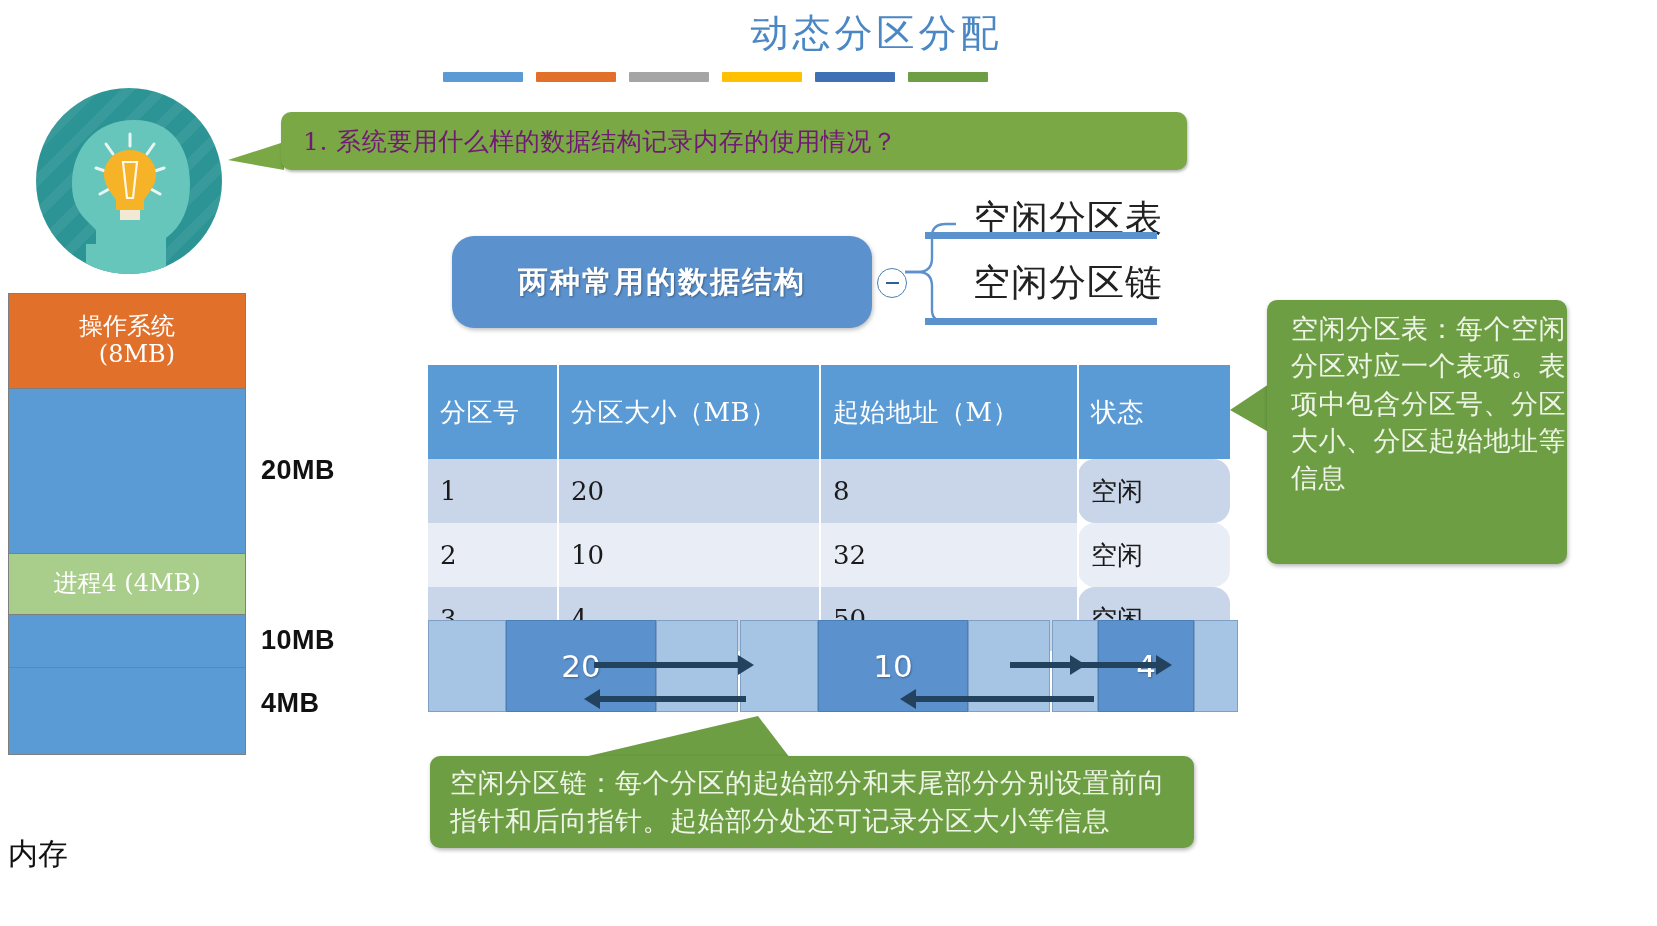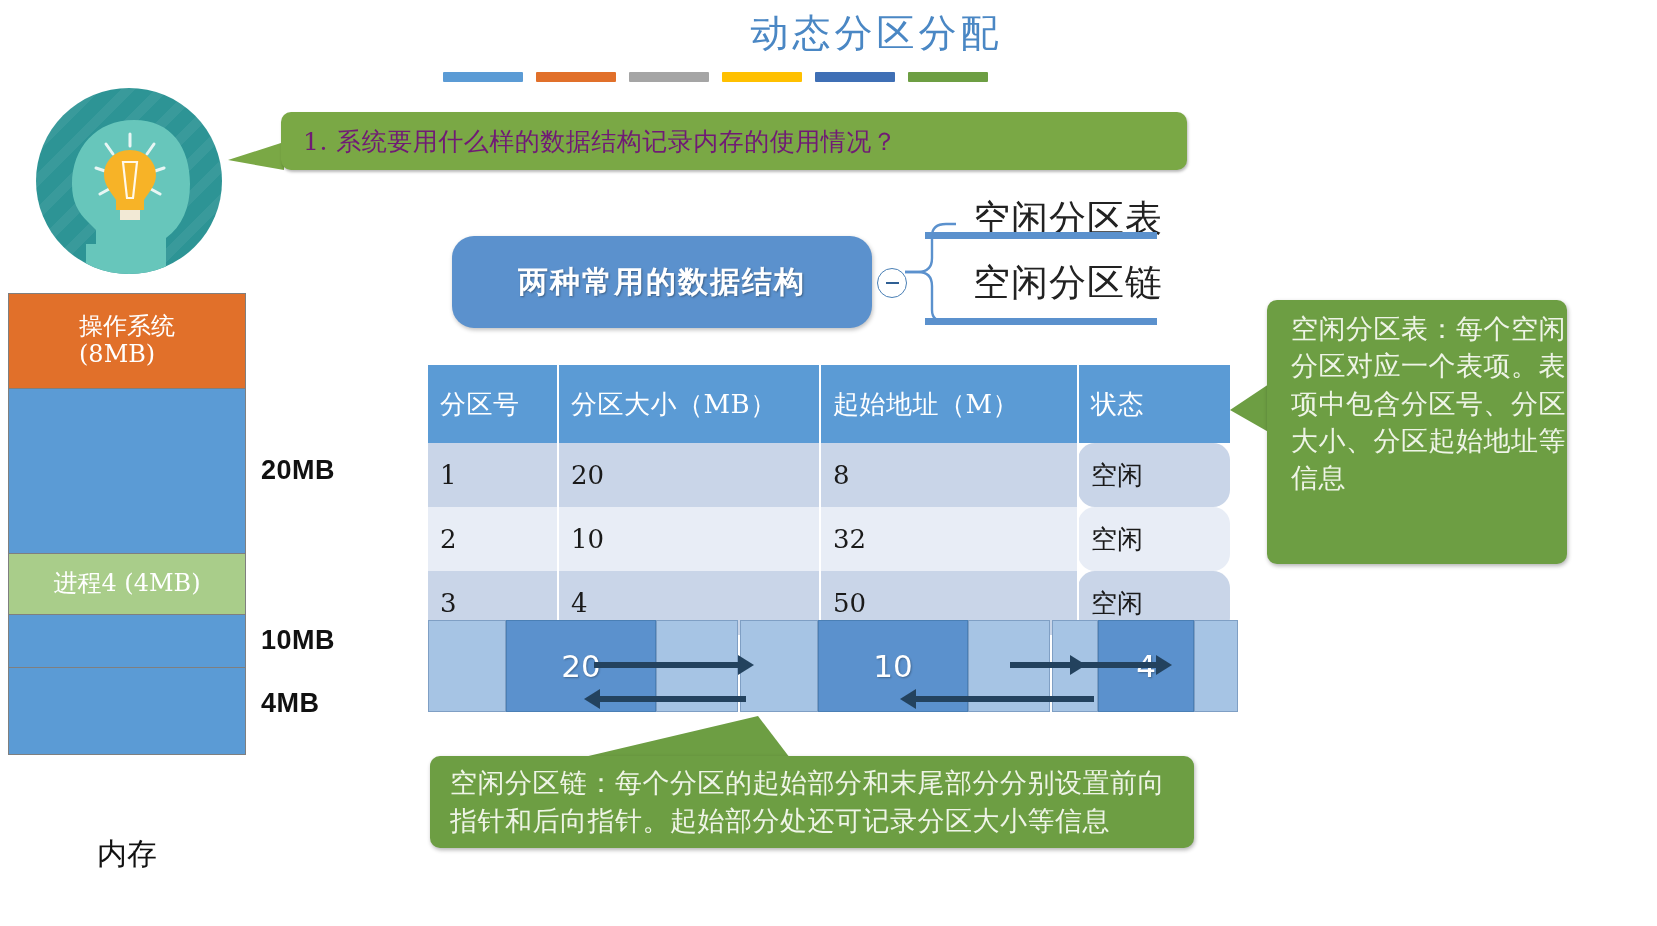--- a/index.html
+++ b/index.html
@@ -63,34 +63,34 @@
   }
 
   
   #memory-diagram{left:8px;top:294px;width:238px;height:528px;}
   .mem-block{
     position:relative;width:238px;box-sizing:border-box;
     border:1px solid #7f7f7f;margin-top:-1px;
     display:flex;align-items:center;justify-content:center;
     color:#ffffff;font-size:24px;
     font-family:"DejaVu Serif","Liberation Serif",serif;
-    text-align:left;line-height:1.15;
+    text-align:right;line-height:1.15;
   }
   .mem-os{background:#e1702a;height:96px;}
   .mem-free{background:#5b9bd5;}
   .mem-p4{background:#a9cd8a;height:62px;}
   .mem-p3{background:#6d9e43;height:122px;}
   .mem-label{
     position:absolute;left:252px;
     font-size:27px;color:#111111;
     font-family:"Liberation Sans","DejaVu Sans",sans-serif;
     font-weight:600;letter-spacing:0.5px;
   }
   #mem-caption{
-    left:8px;top:834px;width:238px;text-align:center;
+    left:8px;top:834px;width:238px;
     font-family:"DejaVu Serif","Liberation Serif",serif;
     font-size:30px;color:#111111;
   }
 
   
   #mindmap-node{
     left:452px;top:236px;width:420px;height:92px;
     background:#5b91cd;border-radius:22px;
     box-shadow:1px 2px 4px rgba(0,0,0,0.25);
     display:flex;align-items:center;justify-content:center;
@@ -116,21 +116,21 @@
 
   
   #free-table{
     left:428px;top:365px;width:802px;
     border-collapse:collapse;
     font-family:"DejaVu Serif","Liberation Serif",serif;
   }
   #free-table th{
     background:#5b9bd5;color:#ffffff;
     font-size:26px;font-weight:normal;
-    text-align:left;padding:16px 12px;height:46px;
+    text-align:left;padding:24px 12px;height:46px;
     border-right:2px solid #ffffff;
     letter-spacing:0.5px;
   }
   #free-table th:last-child{border-right:none;}
   #free-table td{
     font-size:26px;color:#1a1a1a;
     padding:8px 12px;height:48px;
     border-right:2px solid #ffffff;
   }
   #free-table td:last-child{border-right:none;border-radius:17px;}

